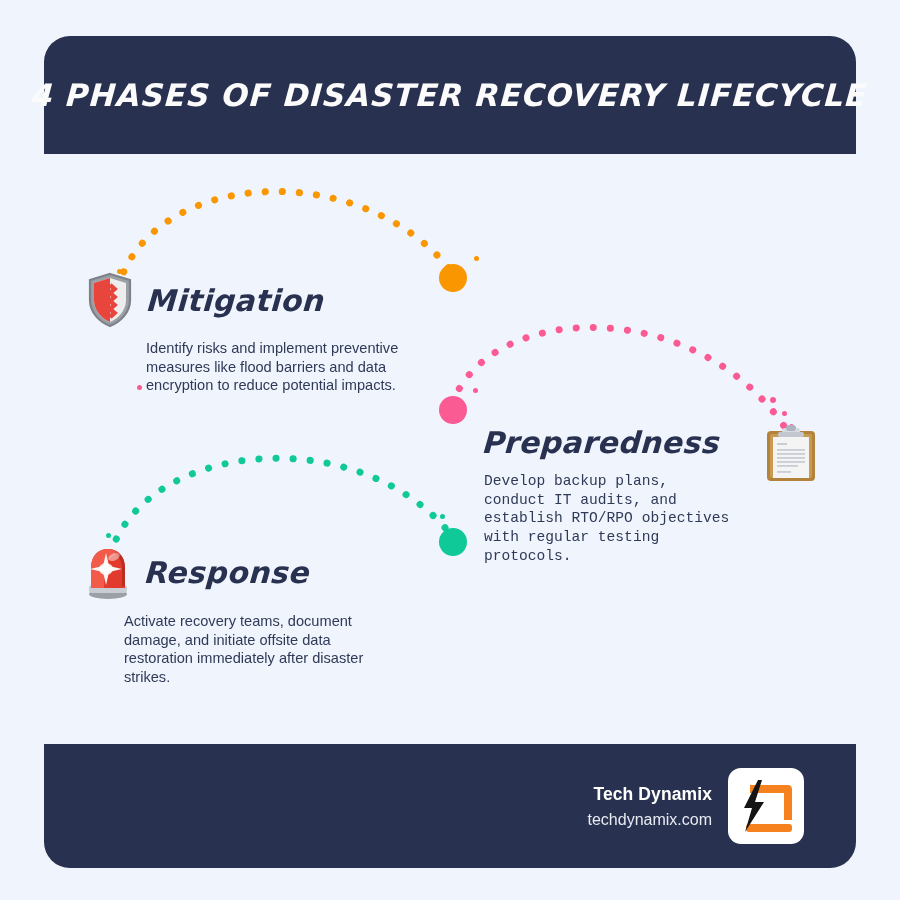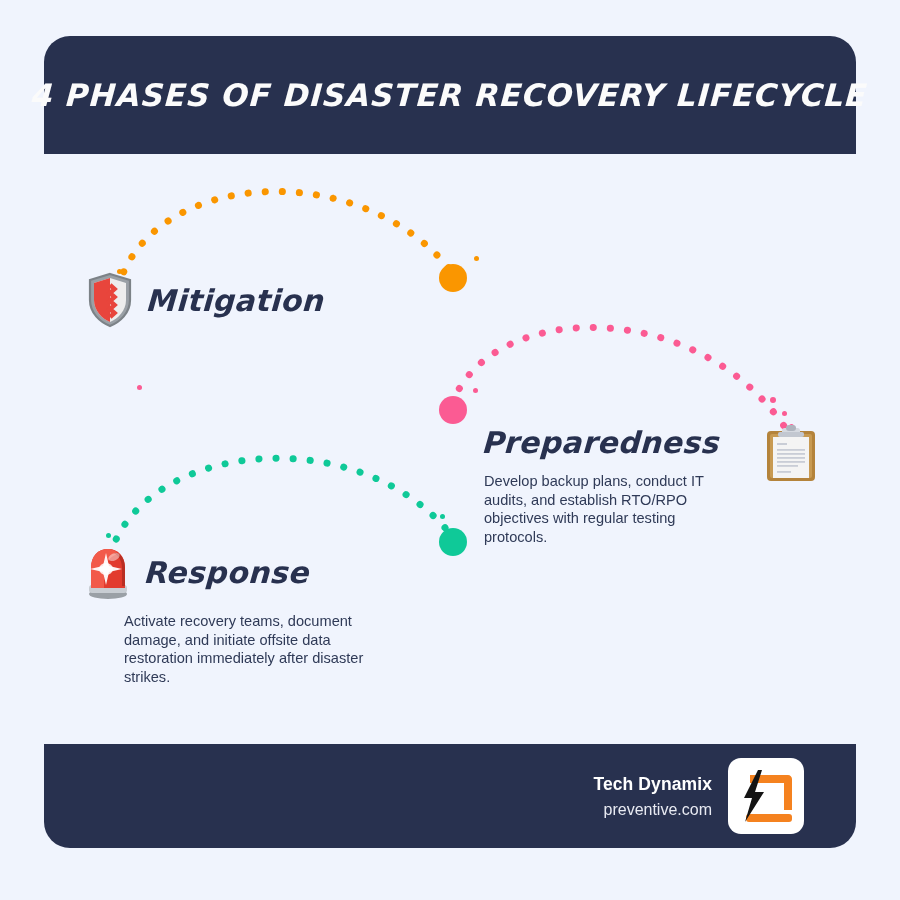--- a/index.html
+++ b/index.html
@@ -102,32 +102,32 @@
     line-height: 1.28;
     color: #2F3A57;
     width: 286px;
   }
 
   
   #phase-mitigation   { left: 86px;  top: 272px; }
   #phase-mitigation .phase-body   { margin-left: 60px; margin-top: 11px; width: 290px; }
 
   #phase-preparedness { left: 484px; top: 425px; }
-  #phase-preparedness .phase-body { margin-top: 12px; width: 250px; }
+  #phase-preparedness .phase-body { margin-top: 12px; width: 250px; font-family: Liberation Mono, monospace; }
 
   #phase-response     { left: 84px;  top: 544px; }
   #phase-response .phase-body     { margin-left: 40px; margin-top: 12px; width: 270px; }
 
   
   .footer-bar {
     position: absolute;
     left: 44px;
     top: 744px;
     width: 812px;
-    height: 104px;
+    height: 124px;
     background: #28314F;
     border-radius: 0 0 26px 26px;
     display: flex;
     align-items: center;
     justify-content: flex-end;
     padding-right: 52px;
     gap: 16px;
   }
   .footer-text { text-align: right; }
   .footer-brand {
@@ -191,20 +191,21 @@
         <svg viewBox="0 0 48 56" width="48" height="56">
           <path d="M24 2 L44 8 V28 C44 41 34 50 24 54 C14 50 4 41 4 28 V8 Z" fill="#9AA0A6"></path>
           <path d="M24 6 L40 11 V28 C40 39 32 46.5 24 50 C16 46.5 8 39 8 28 V11 Z" fill="#EDEDED"></path>
           <path d="M24 6 L24 50 C16 46.5 8 39 8 28 V11 Z" fill="#E8453C"></path>
           <path d="M24 13 L28.5 17 L24 21 L28.5 25 L24 29 L28.5 33 L24 37 L28.5 41 L24 45" fill="none" stroke="#E8453C" stroke-width="4.5" stroke-linejoin="miter"></path>
           <path d="M24 2 L44 8 V28 C44 41 34 50 24 54 C14 50 4 41 4 28 V8 Z" fill="none" stroke="#7C8287" stroke-width="2.2"></path>
         </svg>
       </div>
       <div class="phase-name">Mitigation</div>
     </div>
+    <div class="phase-body">Identify risks and implement preventive measures like flood barriers and data encryption to reduce potential impacts.</div>
   </div>
 
   <div class="phase" id="phase-preparedness">
     <div class="phase-head">
       <div class="phase-name">Preparedness</div>
     </div>
     <div class="phase-body">Develop backup plans, conduct IT audits, and establish RTO/RPO objectives with regular testing protocols.</div>
   </div>
 
   <div class="phase-icon" style="position:absolute;left:765px;top:424px;width:52px;height:58px;">
@@ -244,21 +245,21 @@
         </svg>
       </div>
       <div class="phase-name">Response</div>
     </div>
     <div class="phase-body">Activate recovery teams, document damage, and initiate offsite data restoration immediately after disaster strikes.</div>
   </div>
 
   <div class="footer-bar">
     <div class="footer-text">
       <div class="footer-brand">Tech Dynamix</div>
-      <div class="footer-url">preventive.com</div>
+      <div class="footer-url">techdynamix.com</div>
     </div>
     <div class="footer-logo">
       <svg viewBox="0 0 76 76" width="76" height="76">
 
         <path d="M22 17 H60 C62.2 17 64 18.8 64 21 V52 H56 V25 H22 Z" fill="#F5821F"></path>
         <rect x="18" y="56" width="46" height="8" rx="3" fill="#F5821F"></rect>
 
         <path d="M30 12 L16 40 L24 40 L17 64 L36 34 L27 34 L34 12 Z" fill="#141414"></path>
       </svg>
     </div>

